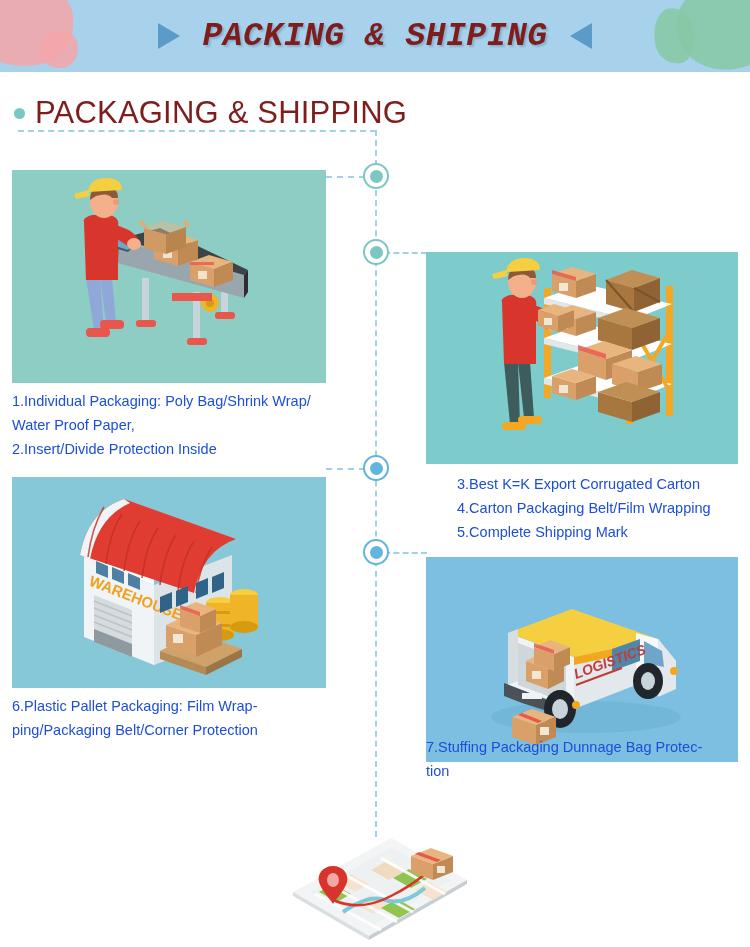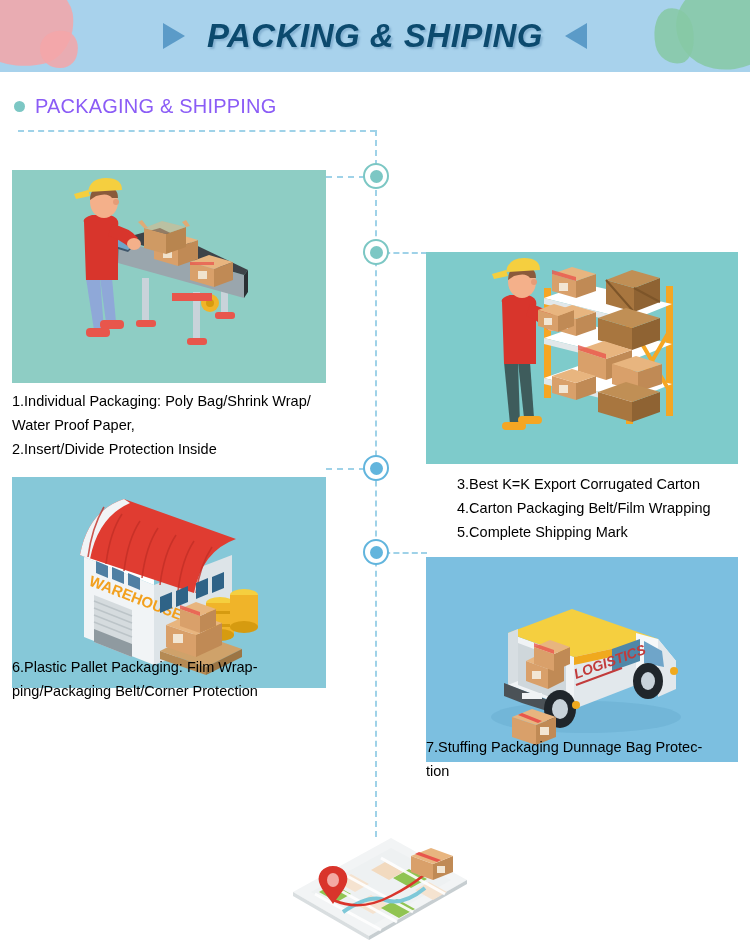--- a/index.html
+++ b/index.html
@@ -51,35 +51,36 @@
     border-bottom: 13px solid transparent;
     border-left: 22px solid #5b9bc8;
   }
   .tri-right {
     border-top: 13px solid transparent;
     border-bottom: 13px solid transparent;
     border-right: 22px solid #5b9bc8;
   }
   .banner-title {
     font-size: 33px; font-weight: bold; font-style: italic;
-    color: #0c4a6e; letter-spacing: .5px; white-space: nowrap;
+    color: #7f1d1d; letter-spacing: .5px; white-space: nowrap;
     text-shadow: 2px 2px 2px rgba(90,140,180,.45);
+    font-family: Liberation Mono, monospace;
   }
 
   
   .section-head {
     position: absolute; left: 14px; top: 95px;
     display: flex; align-items: center; gap: 10px;
   }
   .head-bullet {
     width: 11px; height: 11px; border-radius: 50%;
     background: #7cc7c4; flex: none;
   }
   .head-text {
-    font-size: 20px; color: #8b5cf6; letter-spacing: .2px; white-space: nowrap; text-align: center;
+    font-size: 31px; color: #7f1d1d; letter-spacing: .2px; white-space: nowrap; text-align: center;
   }
 
   
   .tl { position: absolute; }
   .tl-h { height: 0; border-top: 2px dashed #9fd2e8; }
   .tl-v { width: 0; border-left: 2px dashed #9fd2e8; }
 
   .dot {
     position: absolute; width: 26px; height: 26px; border-radius: 50%;
     background: #ffffff; border: 2px solid currentColor;
@@ -89,21 +90,21 @@
     content: ""; width: 13px; height: 13px; border-radius: 50%;
     background: currentColor;
   }
   .dot.teal { color: #7cc7c4; }
   .dot.blue { color: #62b5dd; }
 
   
   .panel { position: absolute; overflow: hidden; }
   .cap {
     position: absolute; font-size: 14.5px; line-height: 1.65;
-    color: #000000; white-space: pre-line;
+    color: #1d4ed8; white-space: pre-line;
   }
 </style>
 </head>
 <body>
 
 <div id="page">
 
   <div class="banner">
     <div class="brush brush-pink"></div>
     <div class="brush brush-pink2"></div>
@@ -368,21 +369,21 @@
         <polygon points="184,158 210,146 210,168 184,180" fill="#c08a55"></polygon>
         <polygon points="154,148 180,136 210,146 184,158" fill="#e8b57f"></polygon>
         <rect x="161" y="157" width="10" height="9" fill="#f2e6d4"></rect>
         <polygon points="168,132 188,139 188,156 168,149" fill="#d9a06a"></polygon>
         <polygon points="188,139 204,132 204,149 188,156" fill="#c08a55"></polygon>
         <polygon points="168,132 184,125 204,132 188,139" fill="#e8b57f"></polygon>
         <polygon points="168,132 188,139 188,135 168,128" fill="#e8564c" opacity=".8"></polygon>
       </g>
     </svg>
   </div>
-  <div class="cap" style="left:12px; top:656px; width:344px;">6.Plastic Pallet Packaging: Film Wrap-
+  <div class="cap" style="left:12px; top:695px; width:344px;">6.Plastic Pallet Packaging: Film Wrap-
 ping/Packaging Belt/Corner Protection</div>
 
   <div class="panel" style="left:426px; top:557px; width:312px; height:205px; background:#7cbfe0;">
     <svg viewBox="0 0 312 205" width="312" height="205">
 
       <ellipse cx="160" cy="160" rx="95" ry="16" fill="#6aafd2" opacity=".55"></ellipse>
 
       <polygon points="82,76 148,100 148,152 82,128" fill="#f0f3f5"></polygon>
       <polygon points="148,100 210,76 210,128 148,152" fill="#e2e8ec"></polygon>
 

